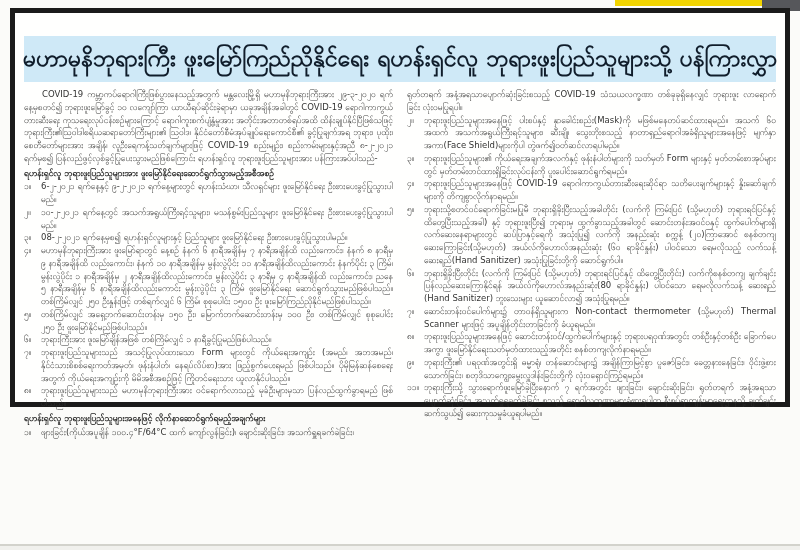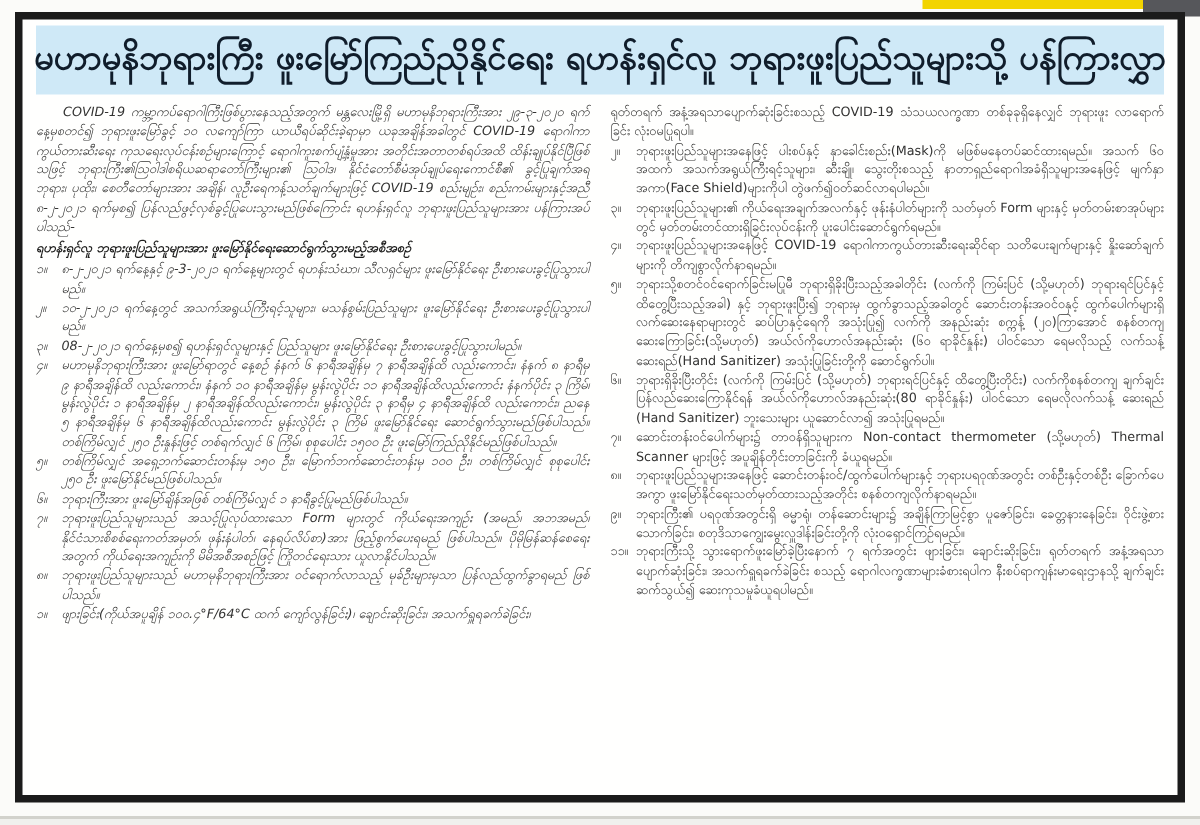--- a/index.html
+++ b/index.html
@@ -10,23 +10,23 @@
     -webkit-font-smoothing:antialiased;
   }
   
   .yellow-strip{position:absolute;top:0;left:615px;width:147px;height:6px;}
   .corner-block{position:absolute;top:0;left:762px;width:38px;height:11px;}
   
   .bottom-rule{position:absolute;left:0;top:544px;width:800px;height:2px;background:#d2d2cc;}
   .bottom-area{position:absolute;left:0;top:546px;width:800px;height:4px;background:#f0f0ed;}
 
   .frame{
-    position:absolute;left:10px;top:8px;width:780px;height:527px;
+    position:absolute;left:10px;top:8px;width:780px;height:399px;
     background:#fffffe;border:5px solid #1b1b1b;box-sizing:border-box;
-    padding:4px 9px 4px 9px;
+    padding:23px 9px 4px 9px;
   }
   .title-banner{
     height:46px;margin-bottom:6px;
     display:flex;align-items:center;justify-content:center;
     text-align:center;
   }
   .title-banner .title-text{
     font-size:23px;font-weight:bold;letter-spacing:0px;
     line-height:1.1;white-space:nowrap;
   }
@@ -56,28 +56,28 @@
 <div class="bottom-area"></div>
 
 <div class="frame" style="border-color: rgb(27, 27, 27);">
 
   <div class="title-banner" style="background: rgb(207, 233, 247);">
     <span class="title-text" style="color: rgb(16, 29, 43);">မဟာမုနိဘုရားကြီး ဖူးမြော်ကြည်ညိုနိုင်ရေး ရဟန်းရှင်လူ ဘုရားဖူးပြည်သူများသို့ ပန်ကြားလွှာ</span>
   </div>
 
   <div class="columns">
 
-    <div class="col" style="color: rgb(51, 51, 50); font-style: italic;">
+    <div class="col" style="color: rgb(51, 51, 50);">
       <p class="intro">COVID-19 ကမ္ဘာ့ကပ်ရောဂါကြီးဖြစ်ပွားနေသည့်အတွက် မန္တလေးမြို့ရှိ မဟာမုနိဘုရားကြီးအား ၂၉-၃-၂၀၂၀ ရက်နေ့မှစတင်၍ ဘုရားဖူးမြော်ခွင့် ၁၀ လကျော်ကြာ ယာယီရပ်ဆိုင်းခဲ့ရာမှာ ယခုအချိန်အခါတွင် COVID-19 ရောဂါကာကွယ်တားဆီးရေး ကုသရေးလုပ်ငန်းစဉ်များကြောင့် ရောဂါကူးစက်ပျံ့နှံ့မှုအား အတိုင်းအတာတစ်ရပ်အထိ ထိန်းချုပ်နိုင်ပြီဖြစ်သဖြင့် ဘုရားကြီး၏ဩဝါဒါစရိယဆရာတော်ကြီးများ၏ ဩဝါဒ၊ နိုင်ငံတော်စီမံအုပ်ချုပ်ရေးကောင်စီ၏ ခွင့်ပြုချက်အရ ဘုရား၊ ပုထိုး၊ စေတီတော်များအား အချိန်၊ လူဦးရေကန့်သတ်ချက်များဖြင့် COVID-19 စည်းမျဉ်း၊ စည်းကမ်းများနှင့်အညီ ၈-၂-၂၀၂၁ ရက်မှစ၍ ပြန်လည်ဖွင့်လှစ်ခွင့်ပြုပေးသွားမည်ဖြစ်ကြောင်း ရဟန်းရှင်လူ ဘုရားဖူးပြည်သူများအား ပန်ကြားအပ်ပါသည်-</p>
       <div class="sec-heading">ရဟန်းရှင်လူ ဘုရားဖူးပြည်သူများအား ဖူးမြော်နိုင်ရေးဆောင်ရွက်သွားမည့်အစီအစဉ်</div>
       <div>
 
           <div class="num-item">
             <span class="num">၁။</span>
-            <span class="itext">၈-၂-၂၀၂၁ ရက်နေ့နှင့် ၉-3-၂၀၂၁ ရက်နေ့များတွင် ရဟန်းသံဃာ၊ သီလရှင်များ ဖူးမြော်နိုင်ရေး ဦးစားပေးခွင့်ပြုသွားပါမည်။</span>
+            <span class="itext">6-၂-၂၀၂၁ ရက်နေ့နှင့် ၉-၂-၂၀၂၁ ရက်နေ့များတွင် ရဟန်းသံဃာ၊ သီလရှင်များ ဖူးမြော်နိုင်ရေး ဦးစားပေးခွင့်ပြုသွားပါမည်။</span>
           </div>
 
           <div class="num-item">
             <span class="num">၂။</span>
             <span class="itext">၁၀-၂-၂၀၂၁ ရက်နေ့တွင် အသက်အရွယ်ကြီးရင့်သူများ၊ မသန်စွမ်းပြည်သူများ ဖူးမြော်နိုင်ရေး ဦးစားပေးခွင့်ပြုသွားပါမည်။</span>
           </div>
 
           <div class="num-item">
             <span class="num">၃။</span>
             <span class="itext">08-၂-၂၀၂၁ ရက်နေ့မှစ၍ ရဟန်းရှင်လူများနှင့် ပြည်သူများ ဖူးမြော်နိုင်ရေး ဦးစားပေးခွင့်ပြုသွားပါမည်။</span>
@@ -101,20 +101,21 @@
           <div class="num-item">
             <span class="num">၇။</span>
             <span class="itext">ဘုရားဖူးပြည်သူများသည် အသင့်ပြုလုပ်ထားသော Form များတွင် ကိုယ်ရေးအကျဉ်း (အမည်၊ အဘအမည်၊ နိုင်ငံသားစိစစ်ရေးကတ်အမှတ်၊ ဖုန်းနံပါတ်၊ နေရပ်လိပ်စာ)အား ဖြည့်စွက်ပေးရမည် ဖြစ်ပါသည်။ ပိုမိုမြန်ဆန်စေရေးအတွက် ကိုယ်ရေးအကျဉ်းကို မိမိအစီအစဉ်ဖြင့် ကြိုတင်ရေးသား ယူလာနိုင်ပါသည်။</span>
           </div>
 
           <div class="num-item">
             <span class="num">၈။</span>
             <span class="itext">ဘုရားဖူးပြည်သူများသည် မဟာမုနိဘုရားကြီးအား ဝင်ရောက်လာသည့် မုခ်ဦးများမှသာ ပြန်လည်ထွက်ခွာရမည် ဖြစ်ပါသည်။</span>
           </div>
         </div>
+      <div class="sec-heading">ရဟန်းရှင်လူ ဘုရားဖူးပြည်သူများအနေဖြင့် လိုက်နာဆောင်ရွက်ရမည့်အချက်များ</div>
       <div>
 
           <div class="num-item">
             <span class="num">၁။</span>
             <span class="itext">ဖျားခြင်း(ကိုယ်အပူချိန် ၁၀၀.၄°F/64°C ထက် ကျော်လွန်ခြင်း)၊ ချောင်းဆိုးခြင်း၊ အသက်ရှူရခက်ခဲခြင်း၊</span>
           </div>
         </div>
     </div>
 
     <div class="col" style="color: rgb(51, 51, 50);">

